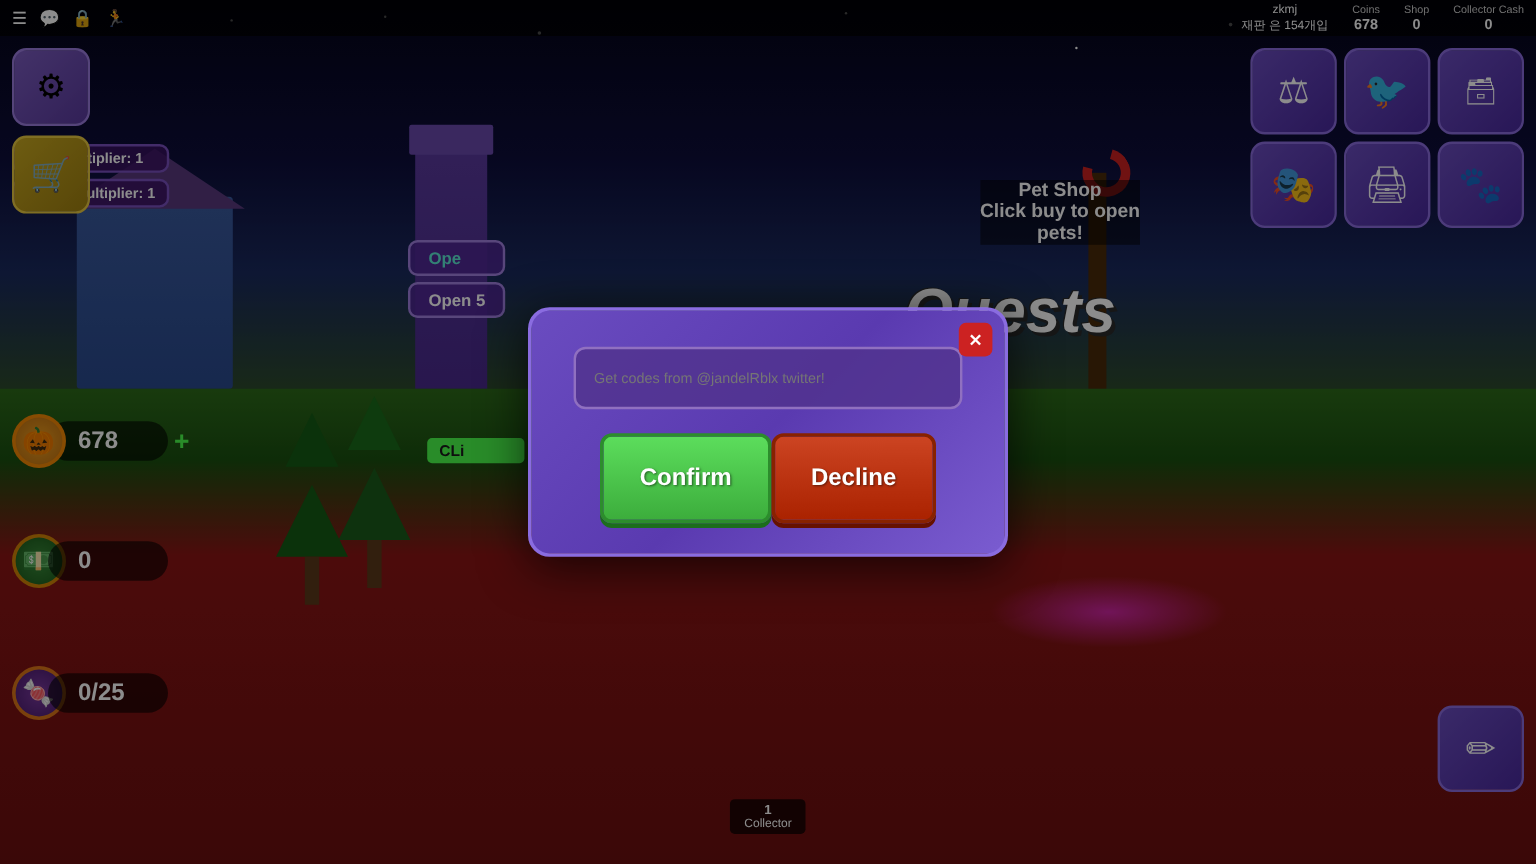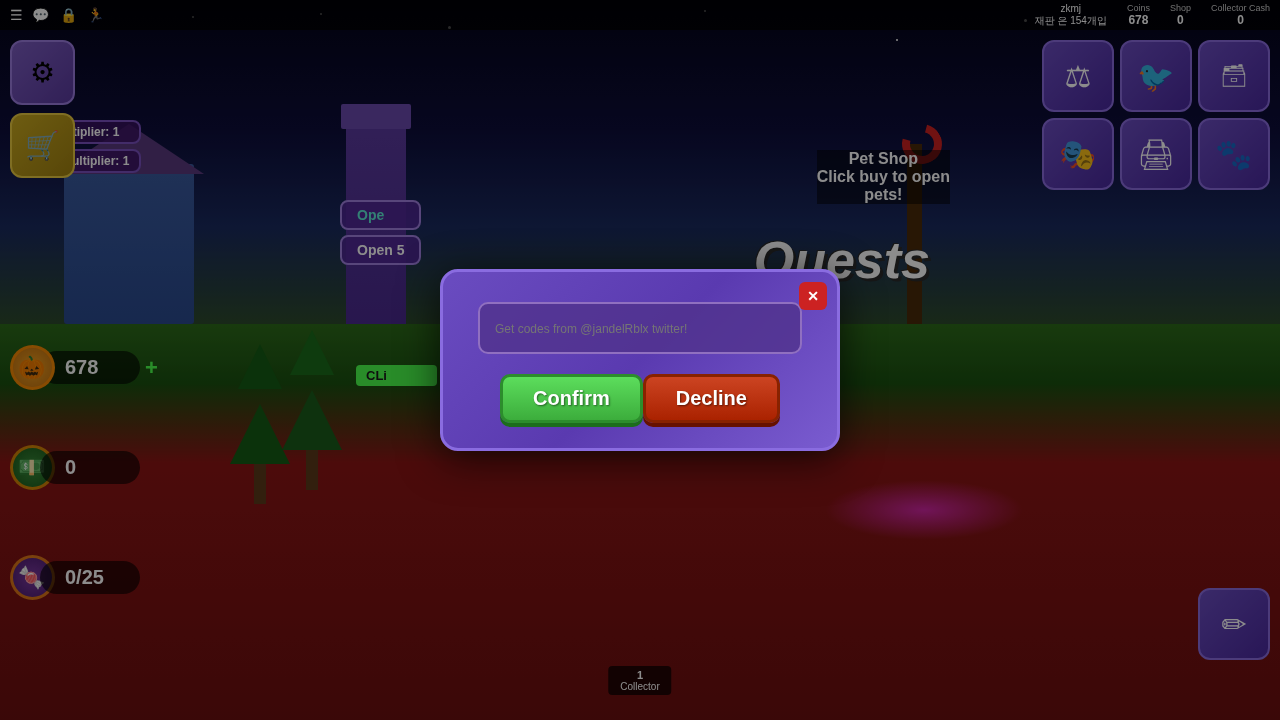--- a/index.html
+++ b/index.html
@@ -407,21 +407,21 @@
       box-shadow: 0 4px 0 #1c6d1c;
     }
 
     .decline-btn {
       background: linear-gradient(180deg, #cc4422, #aa2200);
       border: 3px solid #882200;
       border-radius: 10px;
       color: white;
       font-size: 20px;
       font-weight: 900;
-      padding: 10px 30px;
+      padding: 23px 30px;
       cursor: pointer;
       font-family: 'Arial Black', Arial, sans-serif;
       text-shadow: 1px 1px 2px rgba(0,0,0,0.5);
       box-shadow: 0 4px 0 #661100;
     }
 
     
     .collector-badge {
       position: absolute;
       bottom: 25px;

